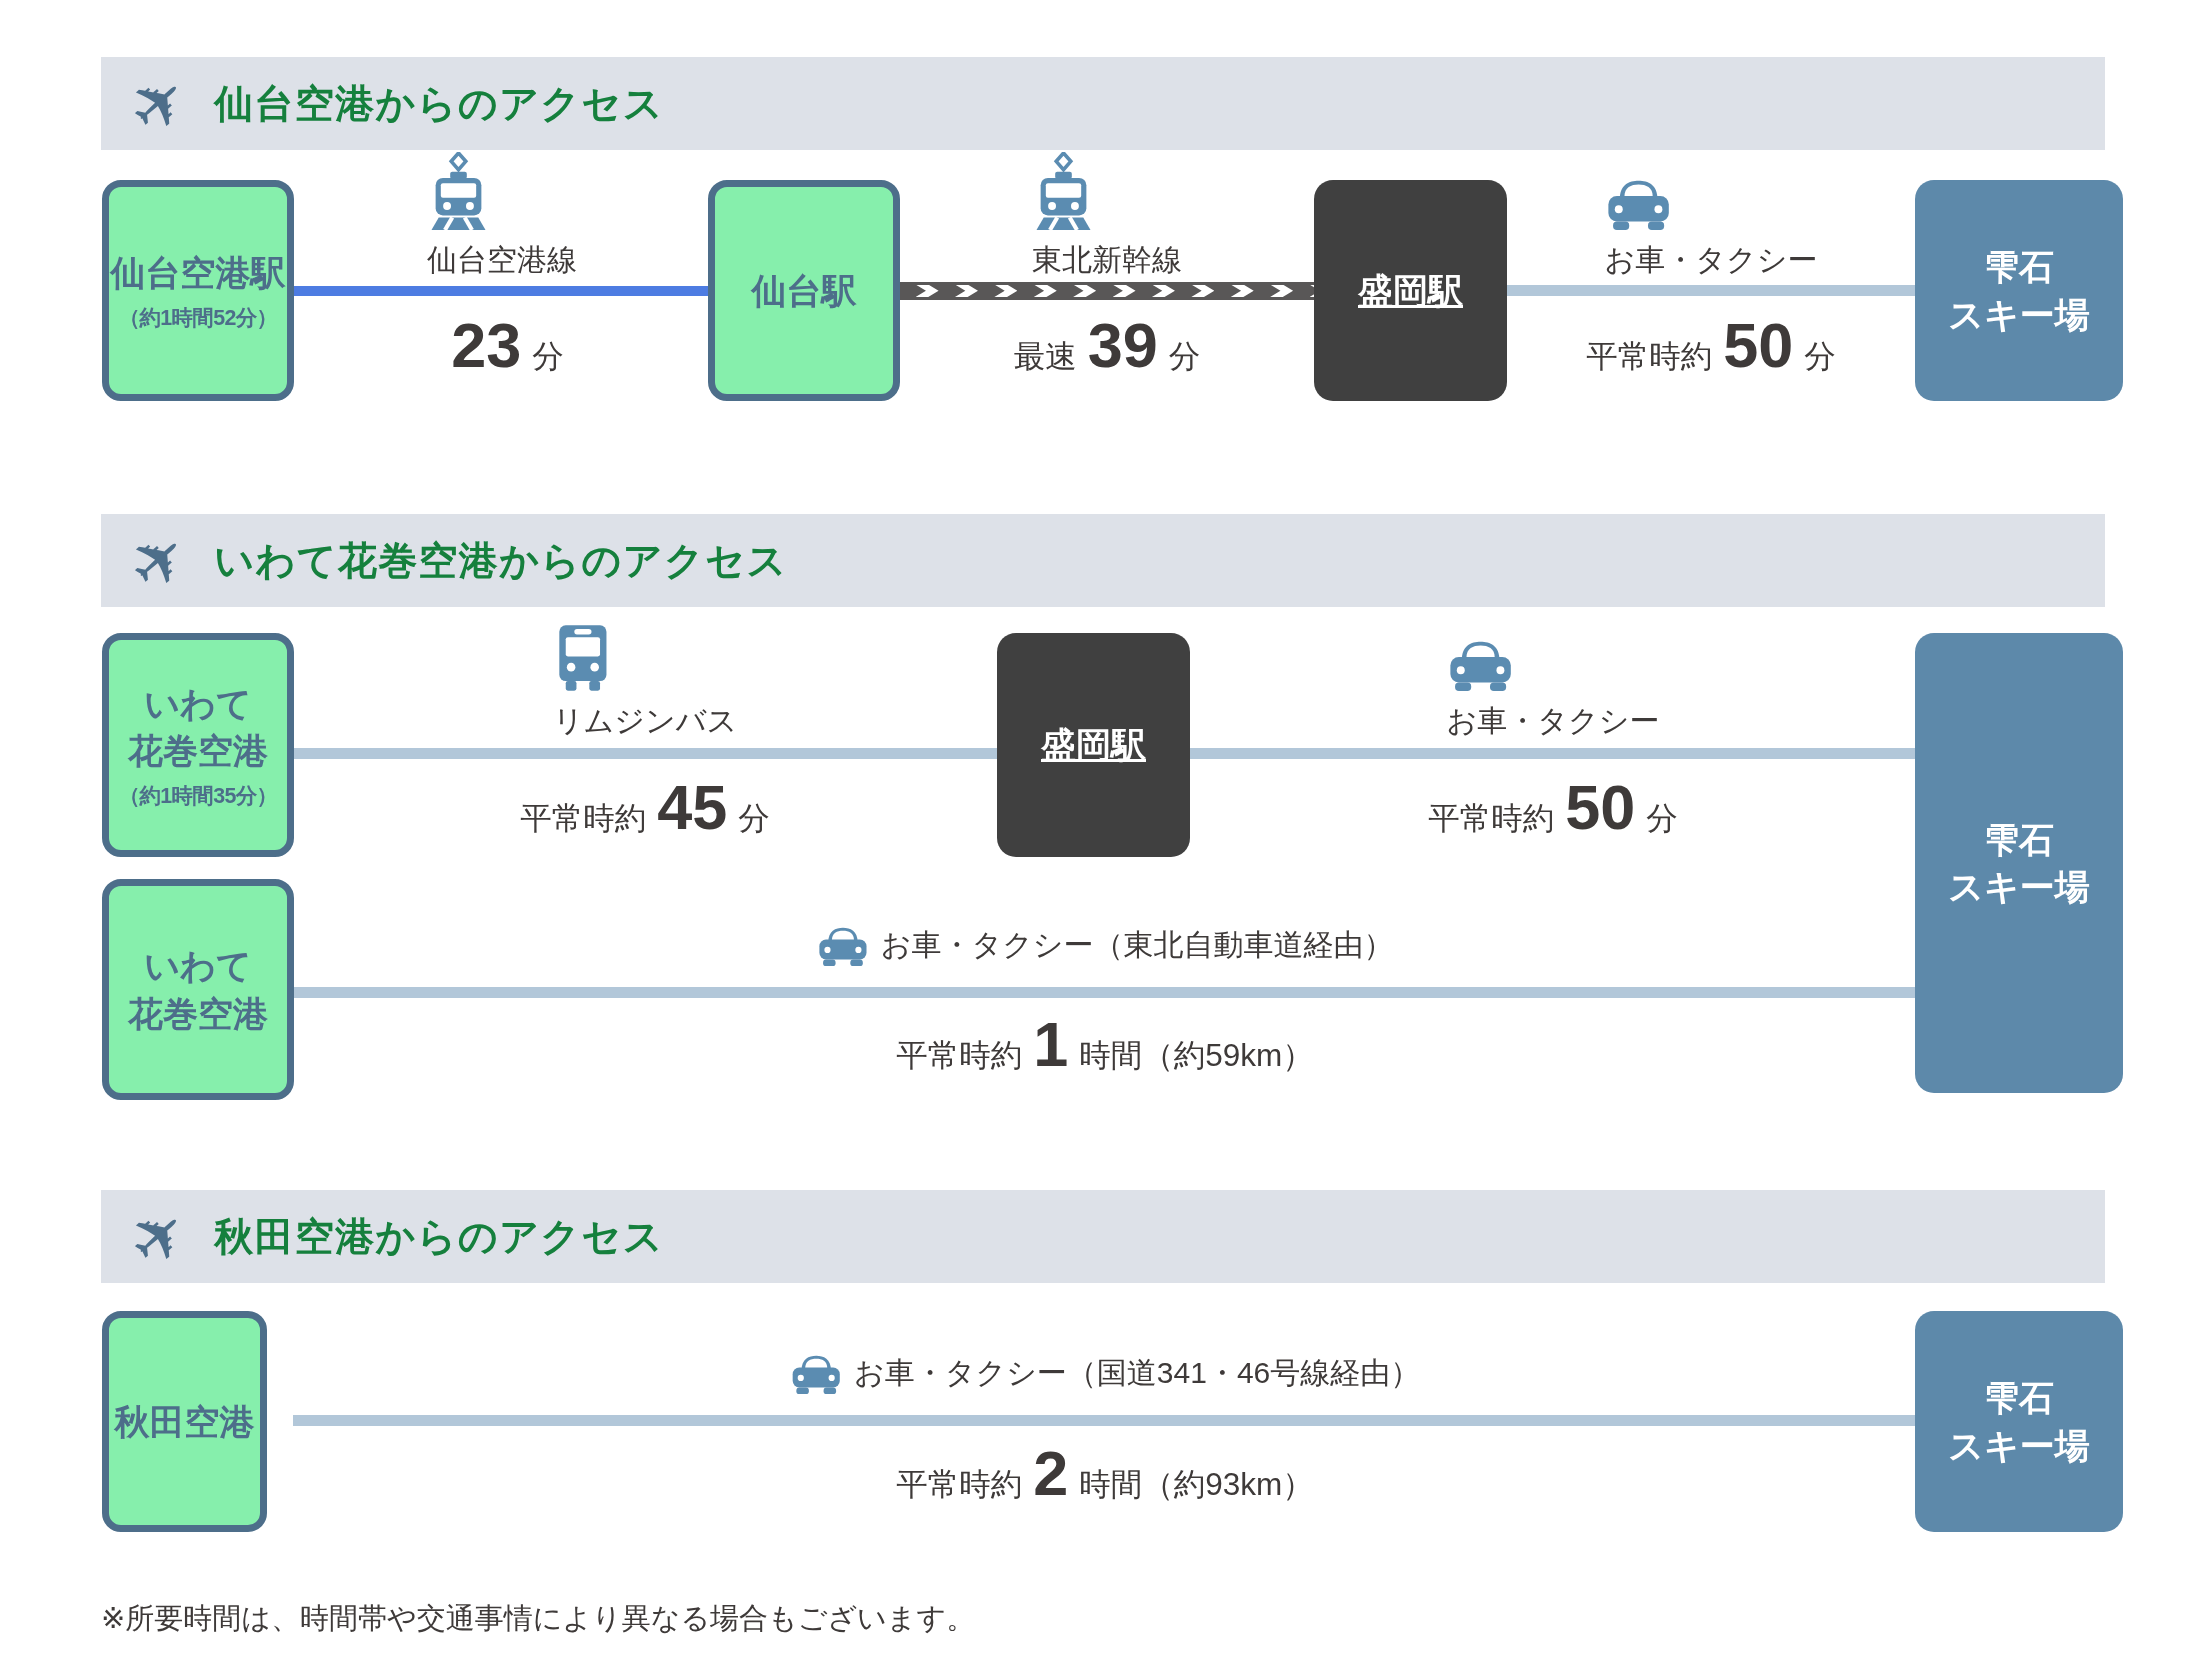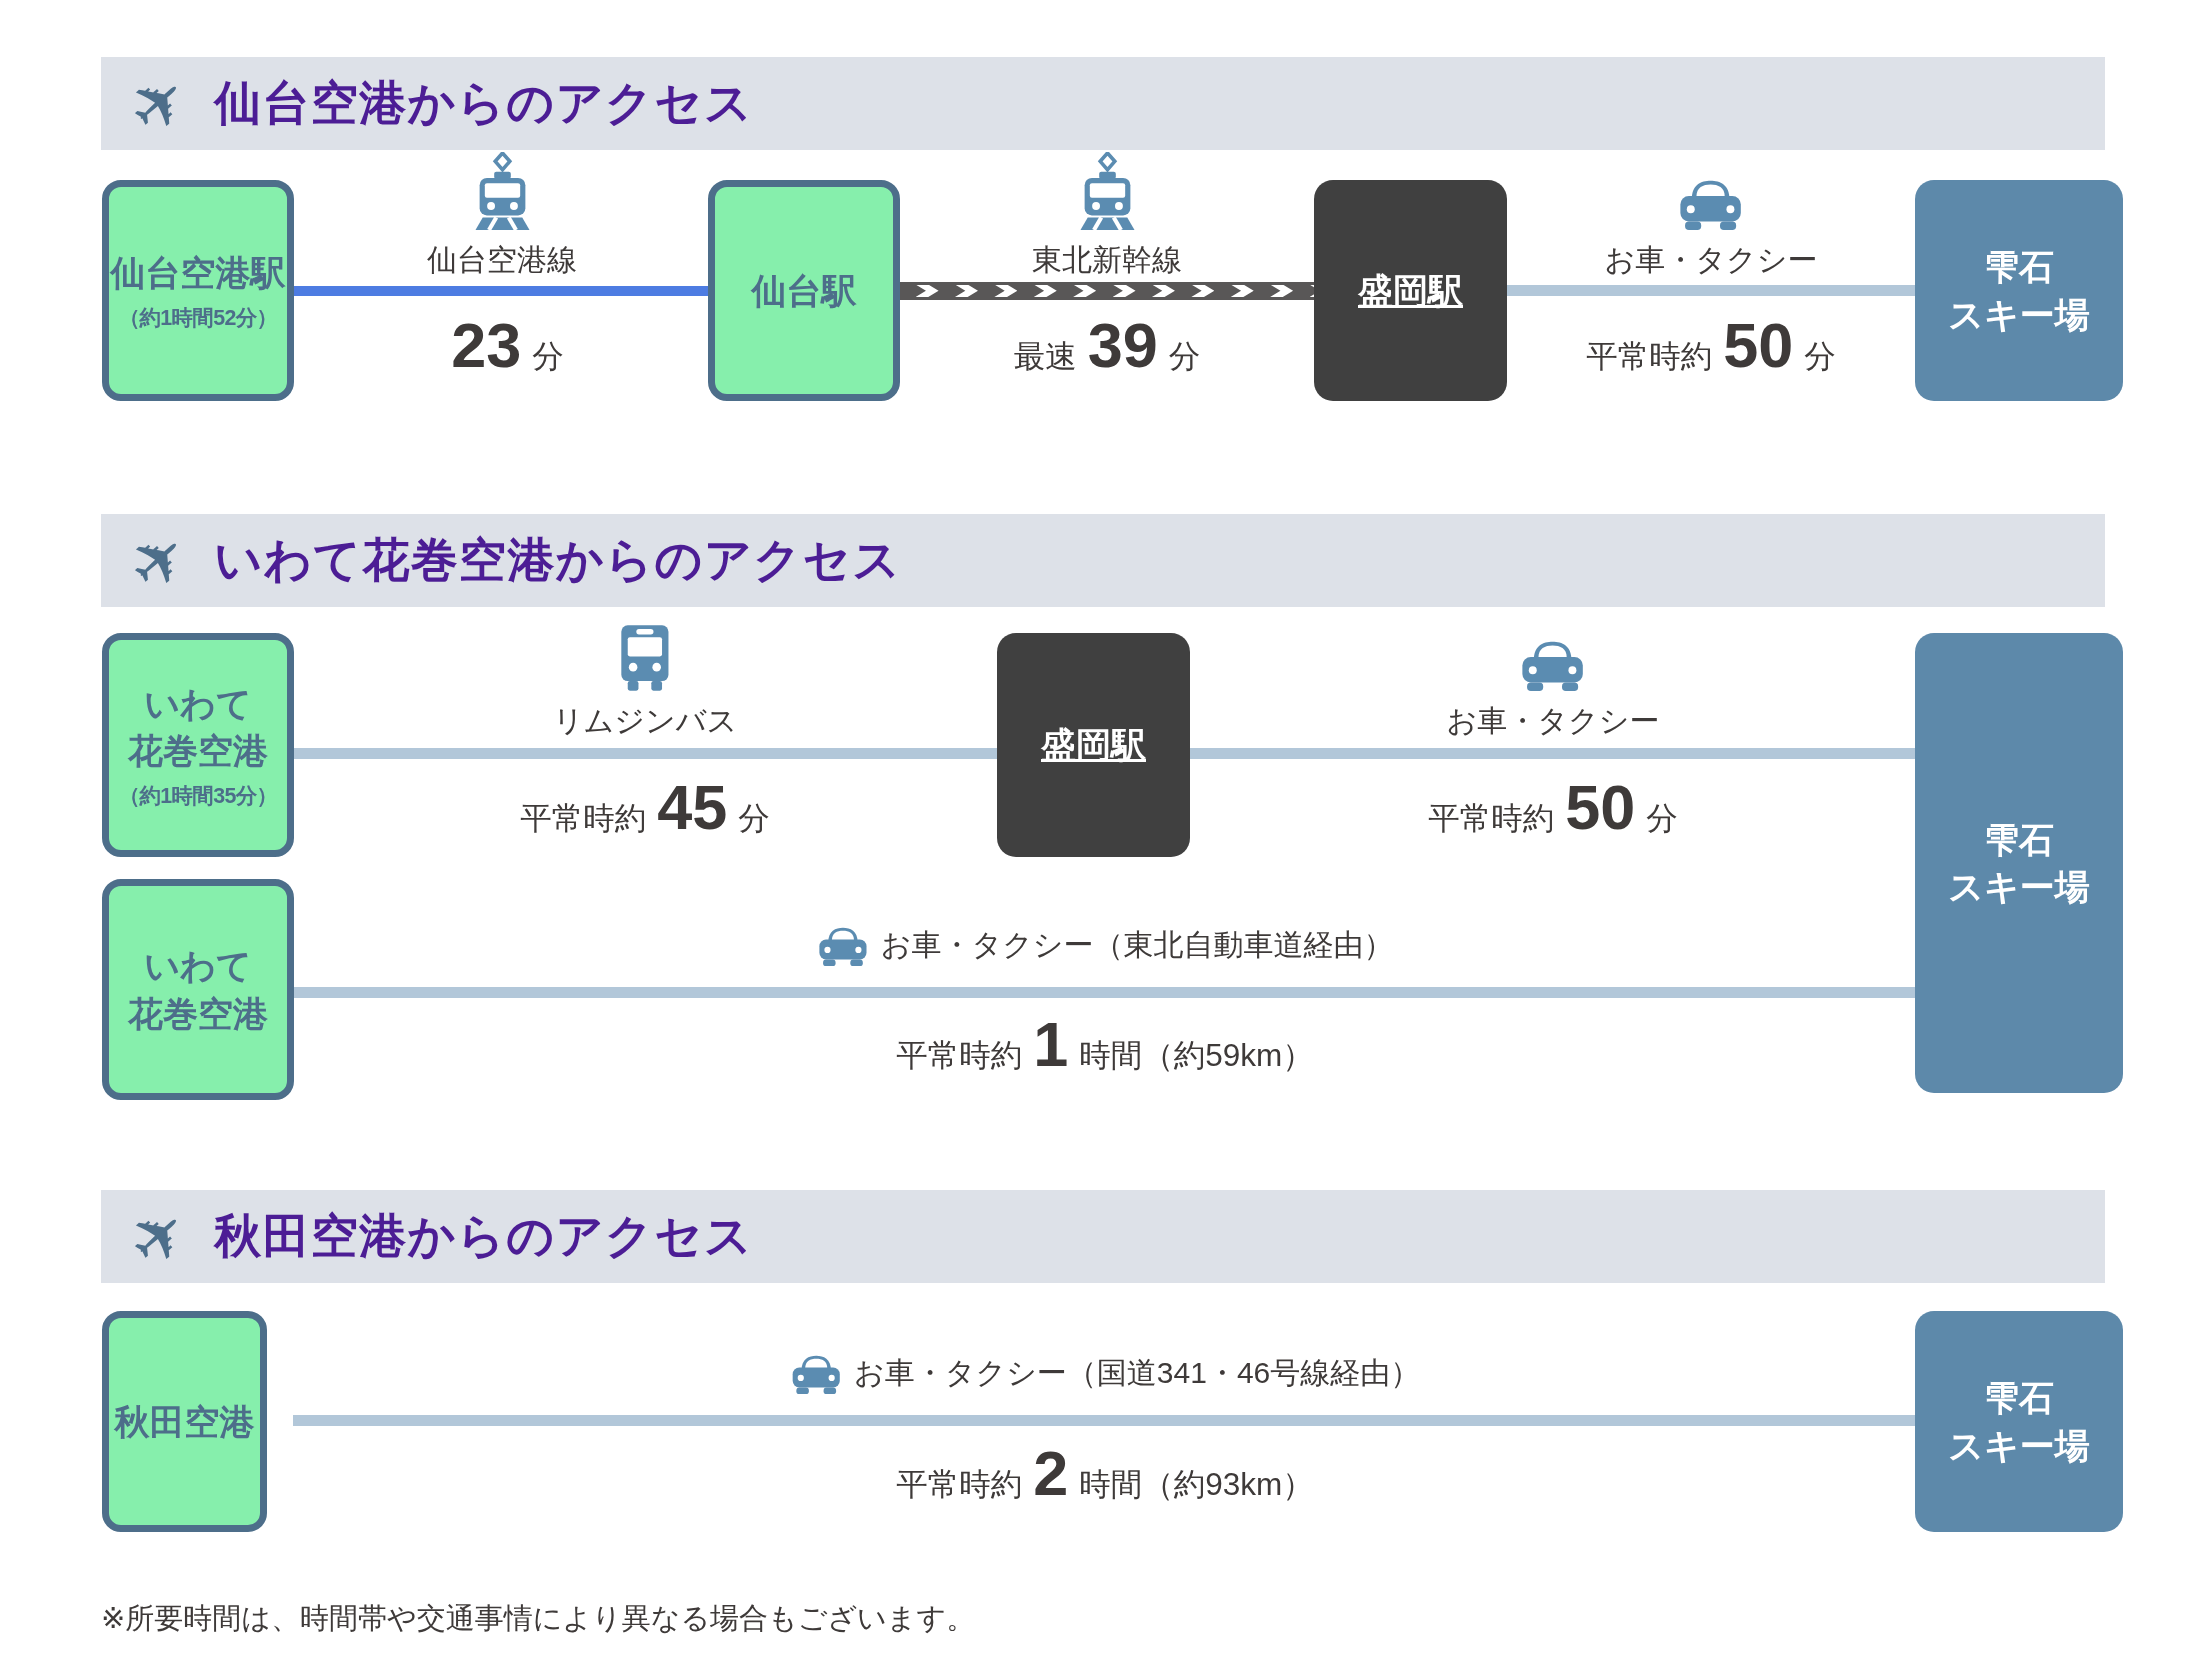--- a/index.html
+++ b/index.html
@@ -3,21 +3,21 @@
 <meta charset="utf-8">
 <style>
   html,body{margin:0;padding:0;background:#ffffff;}
   body{font-family:"Liberation Sans","DejaVu Sans",sans-serif;color:#3e3a39;}
   #canvas{position:relative;width:2205px;height:1659px;background:#ffffff;overflow:hidden;}
 
   
   .band{position:absolute;left:101px;width:2004px;height:93px;background:#dde1e8;
         display:flex;align-items:center;gap:28px;padding-left:30px;box-sizing:border-box;}
   .band .plane{font-size:66px;line-height:1;color:#4d6e8a;transform:rotate(-42deg);display:inline-block;}
-  .band .title{font-size:47px;font-weight:bold;color:#4c1d95;letter-spacing:1.3px;}
+  .band .title{font-size:39px;font-weight:bold;color:#15803d;letter-spacing:1.3px;}
 
   
   .node{position:absolute;box-sizing:border-box;border-radius:19px;display:flex;flex-direction:column;
         align-items:center;justify-content:center;text-align:center;z-index:2;}
   .node.outline{background:#86efac;border:7px solid #4d6e8a;color:#4d6e8a;}
   .node.pink{background:#404040;color:#ffffff;text-decoration:underline;}
   .node.steel{background:#5d89aa;color:#ffffff;}
   .node .label{font-size:35px;font-weight:bold;line-height:1.35;}
   .node .sub{font-size:21.4px;font-weight:bold;margin-top:6.3px;letter-spacing:-0.6px;white-space:nowrap;}
 
@@ -25,21 +25,21 @@
   .line{position:absolute;z-index:0;}
   .line.blue{height:10px;background:#4d7ce2;}
   .line.light{height:11.3px;background:#b2c7d9;}
   .chevline{position:absolute;z-index:0;height:17.6px;background:#595757;display:flex;align-items:center;
             gap:16.4px;padding-left:17.6px;box-sizing:border-box;overflow:hidden;}
   .chev{flex:none;width:23px;height:12.6px;background:#ffffff;
         clip-path:polygon(0 0,55% 0,100% 50%,55% 100%,0 100%,45% 50%);}
 
   
   .seg-above{position:absolute;z-index:1;transform:translateX(-50%);display:flex;flex-direction:column;
-             align-items:center;justify-content:flex-end;}
+             justify-content:flex-end;}
   .seg-above .icon{margin-bottom:8.8px;line-height:0;}
   .seg-above .route-label{font-size:30px;color:#3e3a39;white-space:nowrap;}
   .seg-above-inline{position:absolute;z-index:1;transform:translateX(-50%);display:flex;align-items:center;
              gap:11.3px;justify-content:center;}
   .seg-above-inline .route-label{font-size:30px;color:#3e3a39;white-space:nowrap;}
   .seg-below{position:absolute;z-index:1;transform:translateX(-50%);display:flex;align-items:baseline;
              gap:11px;white-space:nowrap;}
   .seg-below .t-small{font-size:31.5px;color:#3e3a39;}
   .seg-below .t-big{font-size:63px;font-weight:bold;color:#3e3a39;line-height:1;}
 

